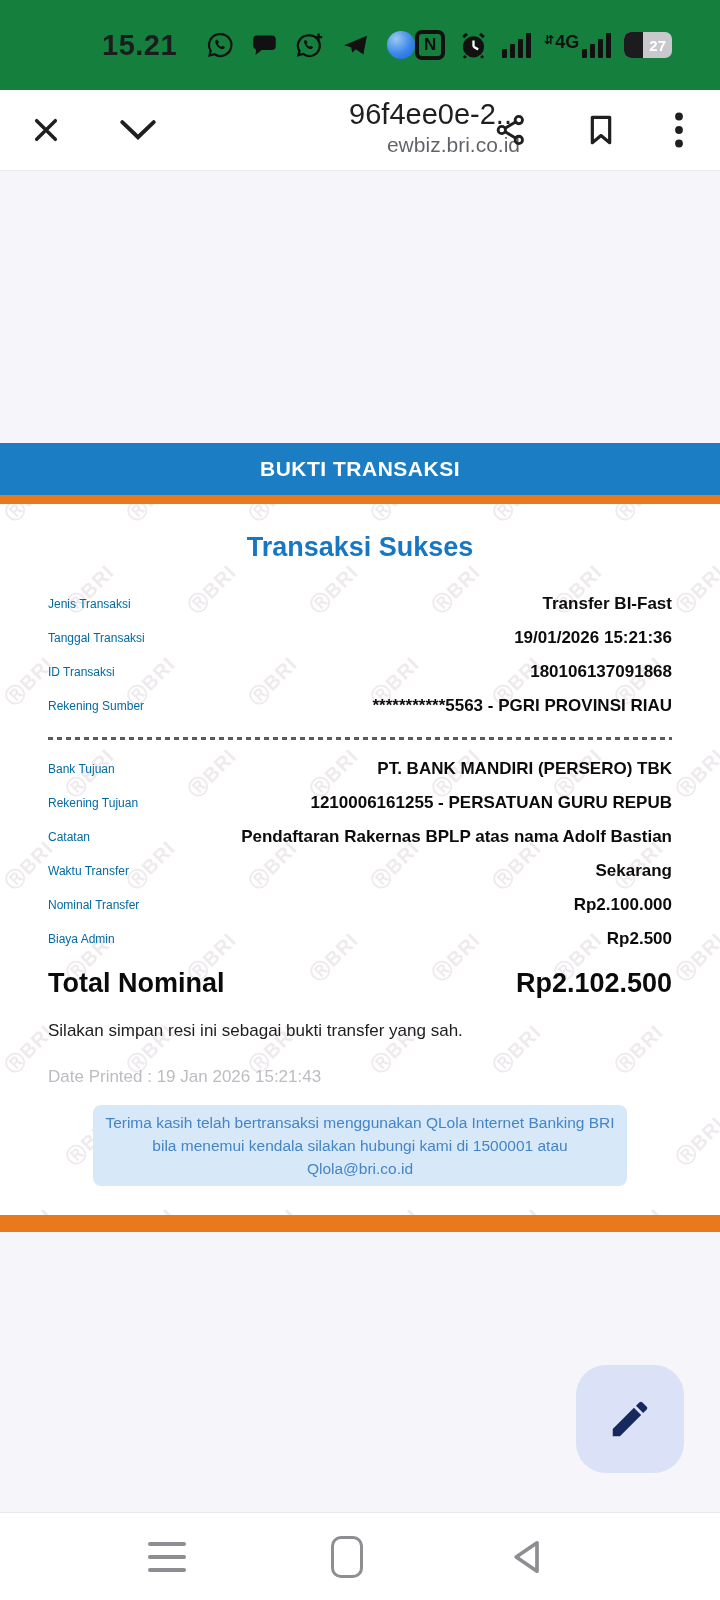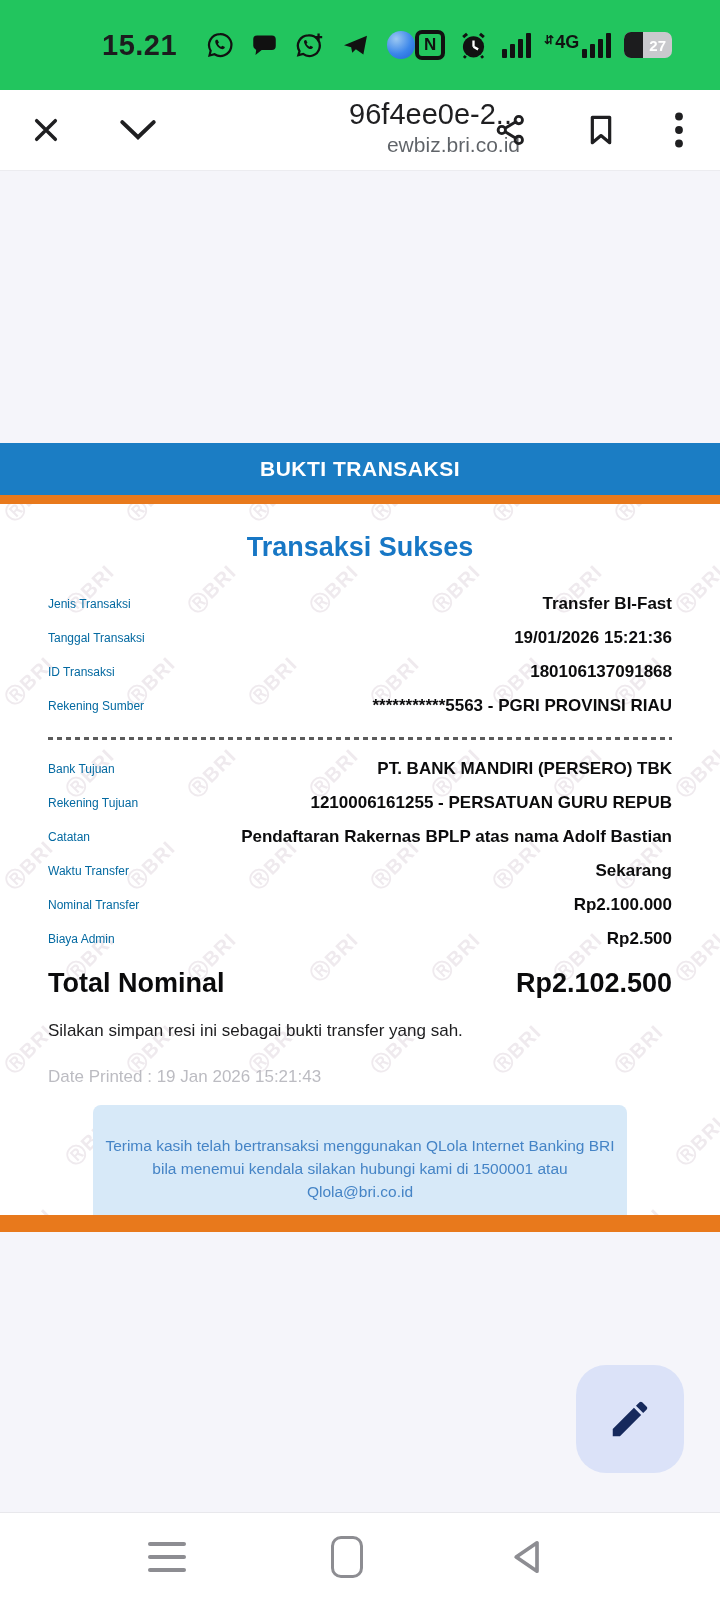--- a/index.html
+++ b/index.html
@@ -6,21 +6,21 @@
   html,body { background:#444; }
   body { font-family:"Liberation Sans", sans-serif; }
   .screen {
     position:relative; width:720px; height:1600px; margin:0 auto;
     background:#ffffff; overflow:hidden;
   }
   
   .status-bar {
     position:absolute; top:0; left:0; width:720px; height:90px;
     display:flex; align-items:center; justify-content:space-between;
-    padding:0 52px 0 102px; background:#22c55e;
+    padding:0 52px 0 102px; background:#15803d;
   }
   .sb-left { display:flex; align-items:center; gap:17px; }
   .sb-right { display:flex; align-items:center; gap:13px; }
   .sb-time { font-size:29px; font-weight:700; color:#1c1c1e; letter-spacing:0.5px; margin-right:12px; }
   .sb-ic { display:flex; align-items:center; justify-content:center; }
   .blue-sphere {
     width:28px; height:28px; border-radius:50%;
     background:radial-gradient(circle at 33% 28%, #9cc8f2, #3b86ea 55%, #1f63d4);
   }
   .nfc-box {
@@ -87,21 +87,21 @@
   .divider {
     height:3px; margin:14px 0 12px 0;
     background:repeating-linear-gradient(90deg,#5b5b5b 0 5px, transparent 5px 9px);
   }
   .total-row { display:flex; align-items:center; justify-content:space-between; margin-top:12px; }
   .total-row .lbl, .total-row .val { font-size:27px; font-weight:800; color:#0b0b0c; }
   .note { margin-top:22px; font-size:17px; color:#1d1d1f; }
   .date-printed { margin-top:26px; font-size:17px; color:#bcbcc2; }
   .info-box {
     margin:18px auto 0 auto; width:534px; background:#d7e9f8; border-radius:8px;
-    padding:29px 6px; text-align:center;
+    padding:6px 6px; text-align:center;
   }
   .info-box div { font-size:15.5px; color:#4584c6; line-height:23px; }
   
   .fab {
     position:absolute; left:576px; top:1194px; width:108px; height:108px;
     border-radius:30px; background:#dbe2f8; display:flex; align-items:center; justify-content:center;
     cursor:pointer;
   }
   
   .nav-bar {

